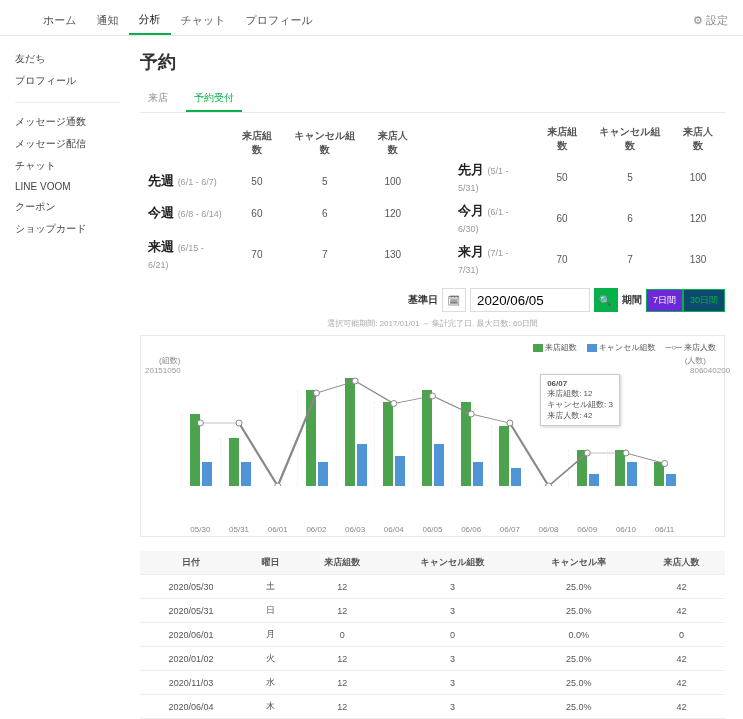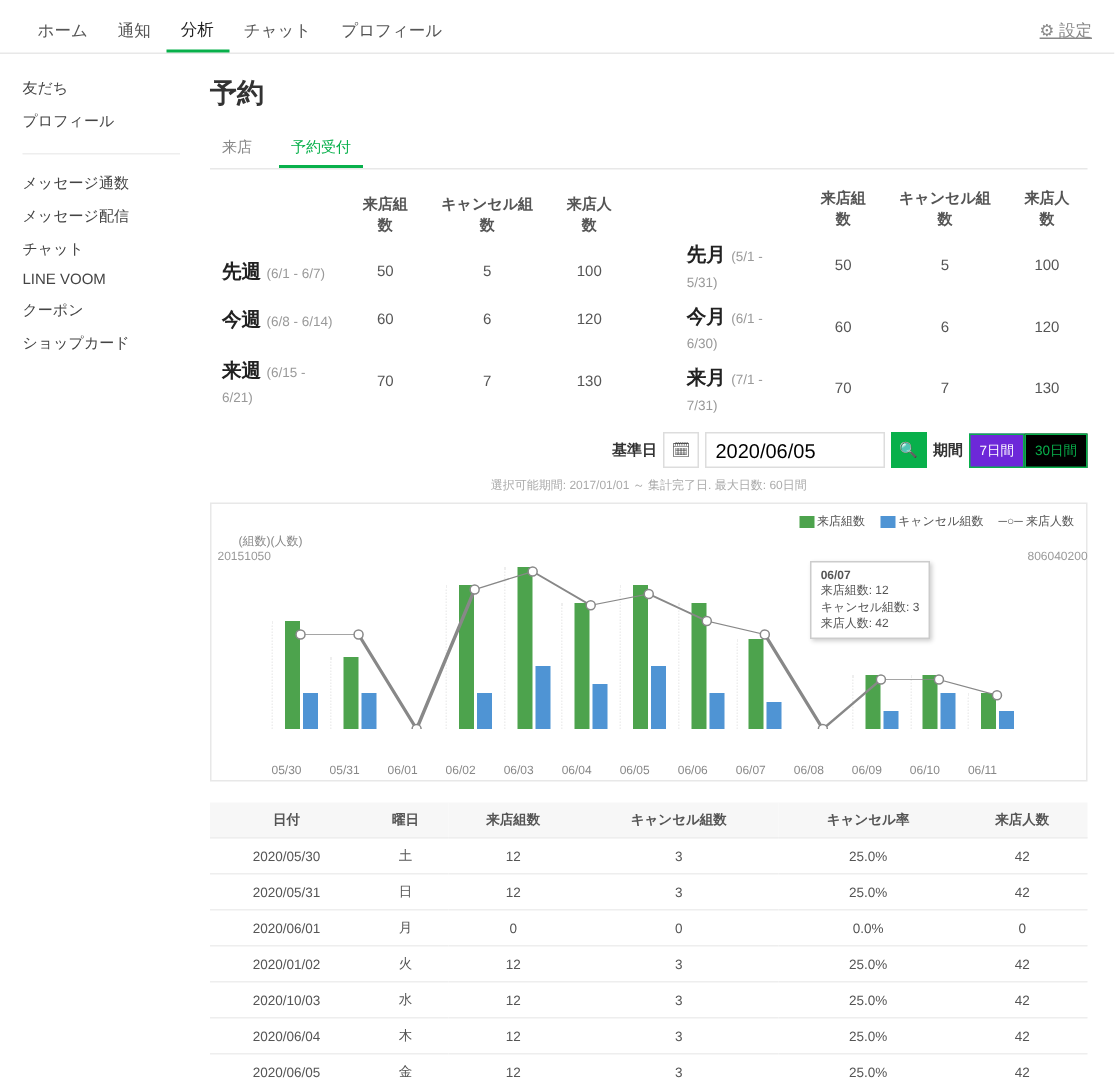--- a/index.html
+++ b/index.html
@@ -1,21 +1,21 @@
 <!DOCTYPE html>
 <html><head>
 <meta charset="utf-8">
 <style>
 * { box-sizing: border-box; margin: 0; padding: 0; font-family: "Hiragino Kaku Gothic Pro", "Meiryo", sans-serif; }
 body { font-size: 11px; color: #333; background: #fff; width: 743px; }
-.top-nav { display: flex; align-items: center; padding: 6px 15px 0 15px; border-bottom: 1px solid #e8e8e8; font-size: 11px; }
+.top-nav { display: flex; align-items: center; padding: 6px 15px 0 33px; border-bottom: 1px solid #e8e8e8; font-size: 11px; }
 .top-nav .navtab { padding: 6px 10px; cursor: pointer; color: #555; }
 .top-nav .navtab.active { border-bottom: 2px solid #08b04b; color: #222; }
 .top-nav .spacer { flex: 1; }
-.top-nav .settings { color: #888; cursor: pointer; text-decoration: underline; }
+.top-nav .settings { color: #888; cursor: pointer; }
 .layout { display: flex; }
 .side { width: 120px; padding: 12px 0 0 15px; font-size: 10px; color: #444; }
 .side .grp { margin-top: 10px; border-top: 1px solid #eee; padding-top: 8px; }
 .side .grp:first-child { border-top: none; padding-top: 0; margin-top: 0; }
 .side div.item { padding: 4px 0; cursor: pointer; }
 .main { flex: 1; padding: 14px 18px 10px 20px; }
 h1 { font-size: 18px; font-weight: bold; margin-bottom: 12px; }
 .subtabs { border-bottom: 1px solid #e8e8e8; display: flex; gap: 10px; font-size: 10px; margin-bottom: 8px; }
 .subtabs div { padding: 5px 8px; cursor: pointer; color: #888; }
 .subtabs div.active { border-bottom: 2px solid #08b04b; color: #08b04b; }
@@ -23,37 +23,37 @@
 .sumtable { border-collapse: collapse; }
 .sumtable th, .sumtable td { padding: 4px 8px; text-align: center; color: #555; }
 .sumtable th.rowh { text-align: left; font-size: 13px; font-weight: bold; color: #222; min-width: 40px; }
 .sumtable span.range { font-size: 9px; color: #999; font-weight: normal; }
 .daterow { display: flex; align-items: center; justify-content: flex-end; gap: 4px; margin: 6px 0; font-size: 10px; }
 .daterow .lbl { font-weight: bold; }
 .daterow .calbtn, .daterow .srch { width: 24px; height: 24px; display: flex; align-items: center; justify-content: center; border: 1px solid #ddd; background: #fff; cursor: pointer; }
 .daterow input { height: 24px; border: 1px solid #ddd; padding: 0 6px; width: 120px; }
 .daterow .srch { background: #08b04b; color: #fff; border-color: #08b04b; }
 .daterow .pillgrp { display: flex; }
-.daterow .pill { border: 1px solid #08b04b; padding: 4px 6px; font-size: 9px; cursor: pointer; color: #08b04b; background: #000000; }
+.daterow .pill { border: 1px solid #08b04b; padding: 4px 6px; font-size: 9px; cursor: pointer; color: #08b04b; background: #0c4a6e; }
 .daterow .pill.on { background: #6d28d9; color: #fff; }
 .note { text-align: center; font-size: 8px; color: #aaa; margin-bottom: 6px; }
 .legend { display: flex; justify-content: flex-end; gap: 10px; font-size: 8px; color: #555; padding-right: 8px; margin-bottom: 2px; }
 .legend span.sw { display: inline-block; width: 10px; height: 8px; margin-right: 2px; vertical-align: middle; }
 .chartcard { border: 1px solid #e8e8e8; padding: 6px 0 2px 0; margin-bottom: 14px; position: relative; }
-.axislabels { display: flex; font-size: 8px; color: #888; padding: 0 18px; }
+.axislabels { display: flex; justify-content: space-between; font-size: 8px; color: #888; padding: 0 18px; }
 .chartbody { position: relative; height: 140px; padding: 0 40px; }
 .plot { position: relative; height: 120px; display: flex; align-items: flex-end; }
 .yticks, .yticksR { position: absolute; top: 0; height: 120px; display: flex; justify-content: space-between; font-size: 8px; color: #999; width: 30px; }
 .yticks { left: 4px; text-align: right; }
-.yticksR { right: 4px; text-align: left; justify-content: center; }
+.yticksR { right: 4px; text-align: left; }
 .slot { flex: 1; display: flex; align-items: flex-end; justify-content: center; gap: 2px; position: relative; border-left: 1px dotted #eee; }
 .bar1 { width: 10px; background: #4da34d; }
 .bar2 { width: 10px; background: #4f94d4; }
 .xlabels { display: flex; padding: 0 40px; }
-.xlabels div { flex: 1; text-align: left; font-size: 8px; color: #888; padding-top: 3px; }
+.xlabels div { flex: 1; text-align: center; font-size: 8px; color: #888; padding-top: 3px; margin-top: 16px; }
 svg.lineplot { position: absolute; left: 40px; right: 40px; top: 0; height: 120px; pointer-events: none; }
 .tooltip { position: absolute; background: #fff; border: 1px solid #ccc; padding: 4px 6px; font-size: 8px; color: #555; box-shadow: 1px 1px 3px rgba(0,0,0,.2); white-space: nowrap; }
 .datatable { width: 100%; border-collapse: collapse; font-size: 9px; }
 .datatable th, .datatable td { border-bottom: 1px solid #eee; padding: 5px 8px; text-align: center; color: #555; }
 .datatable th { background: #f7f7f7; }
 .blue { color: #3a7ec1; }
 </style>
 </head>
 <body>
 
@@ -308,21 +308,21 @@
           </tr>
           <tr>
             <td>2020/01/02</td>
             <td>火</td>
             <td>12</td>
             <td>3</td>
             <td>25.0%</td>
             <td>42</td>
           </tr>
           <tr>
-            <td>2020/10/03</td>
+            <td>2020/11/03</td>
             <td>水</td>
             <td>12</td>
             <td>3</td>
             <td>25.0%</td>
             <td>42</td>
           </tr>
           <tr>
             <td>2020/06/04</td>
             <td>木</td>
             <td>12</td>

